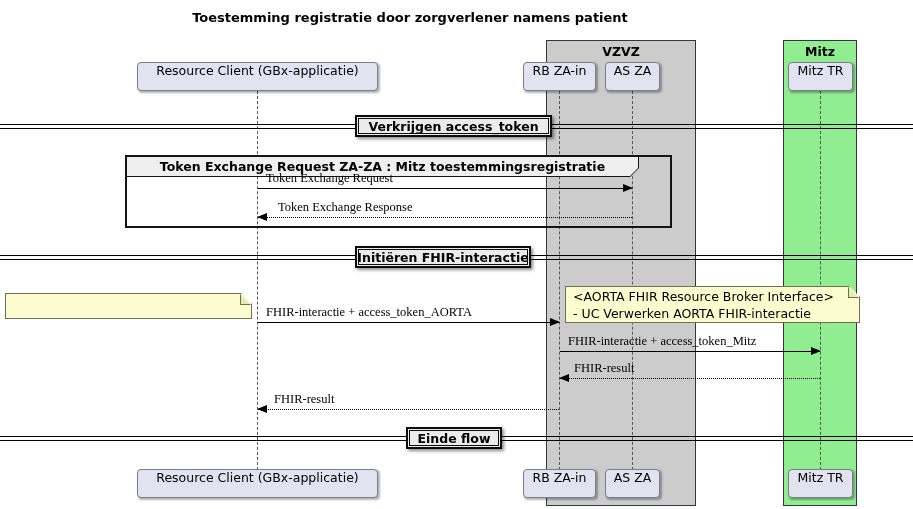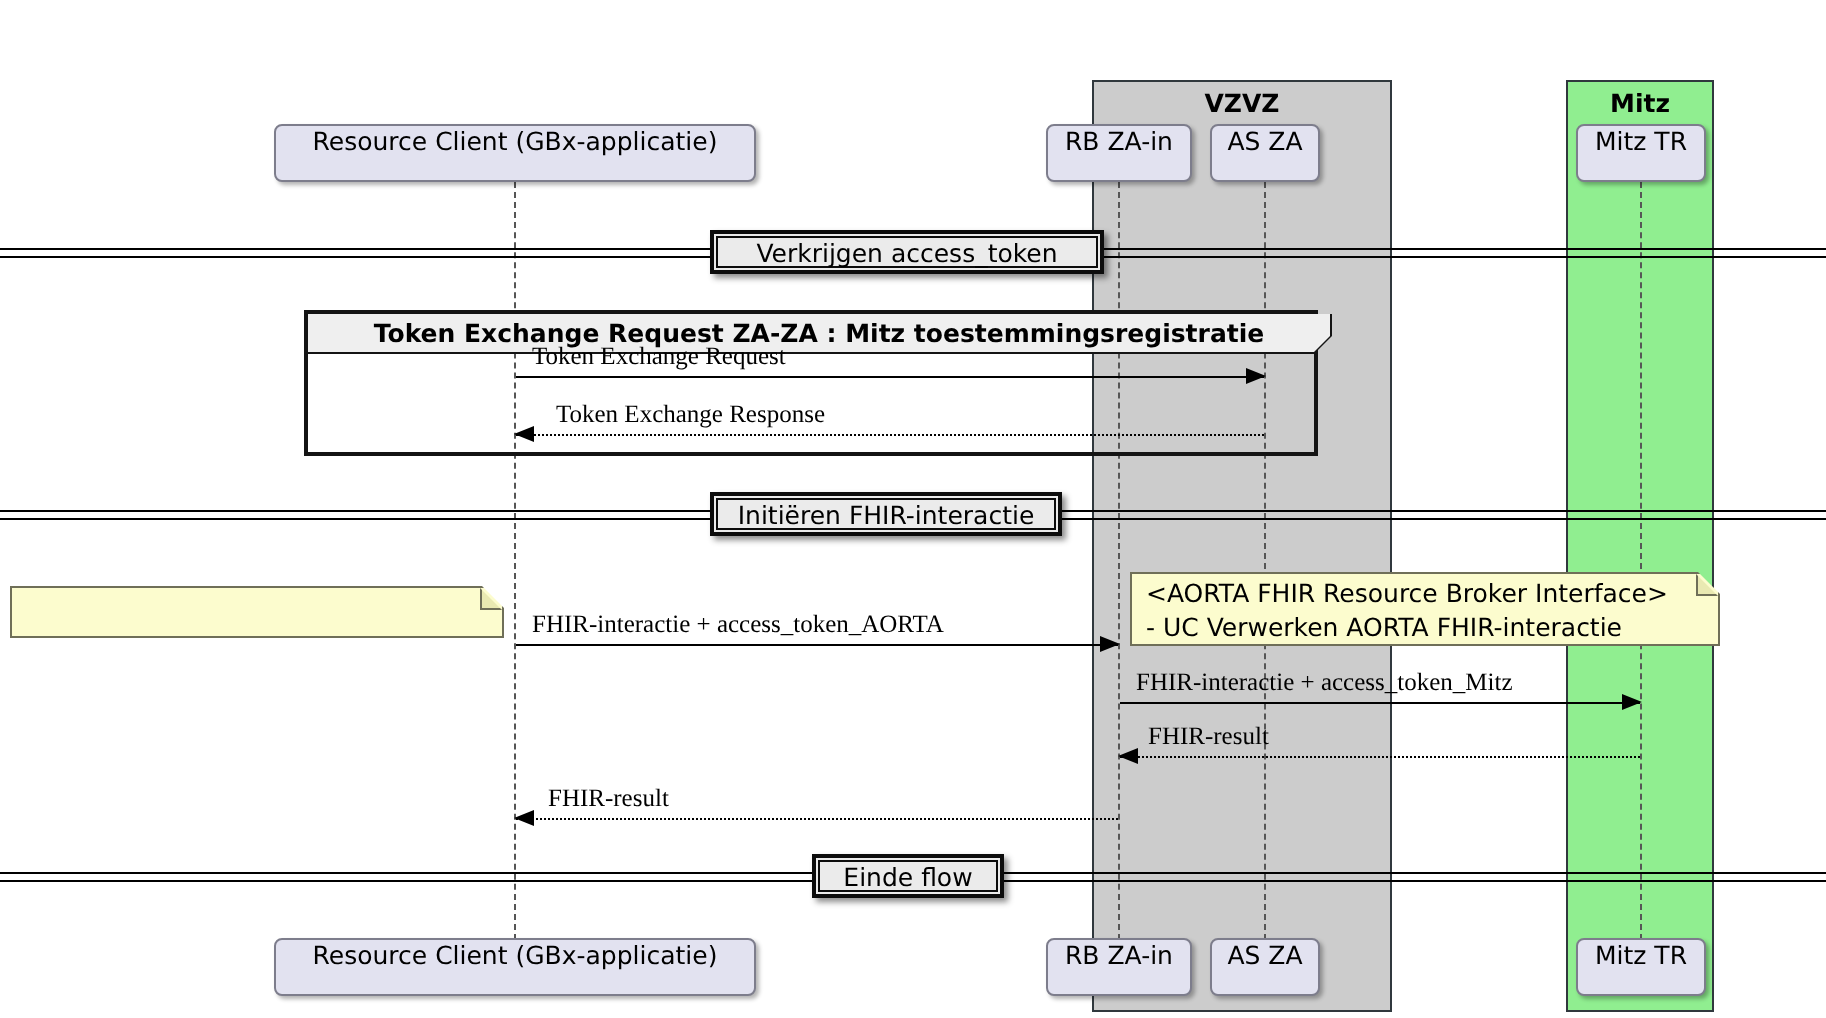--- a/index.html
+++ b/index.html
@@ -27,21 +27,21 @@
 
   .lifeline { width:0; border-left:1px dashed #565656; top:91px; height:379px; }
 
   
   .divider-lines { left:0; width:913px; height:3px;
     border-top:1px solid #000; border-bottom:1px solid #000; }
   .divider-label { background:#EBEBEB; border:2px solid #0c0c0c; padding:1px;
     box-sizing:border-box; box-shadow:2px 2px 3px rgba(0,0,0,0.45); }
   .divider-label-inner { border:1px solid #0c0c0c; width:100%; height:100%;
     box-sizing:border-box; display:flex; align-items:center; justify-content:center;
-    font-weight:normal; font-size:12.5px; white-space:nowrap; background:#EBEBEB; }
+    font-weight:bold; font-size:12.5px; white-space:nowrap; background:#EBEBEB; }
 
   
   .frame { border:2px solid #141414; box-sizing:border-box; }
   .frame-tab { top:0; left:0; width:512px; height:20px; background:#141414;
     clip-path:polygon(0 0,100% 0,100% calc(100% - 9px),calc(100% - 9px) 100%,0 100%); }
   .frame-tab-inner { position:absolute; top:0; left:0; right:1px; bottom:1px; background:#EFEFEF;
     clip-path:polygon(0 0,100% 0,100% calc(100% - 8px),calc(100% - 8px) 100%,0 100%);
     display:flex; align-items:center; justify-content:center;
     font-weight:bold; font-size:12.5px; white-space:nowrap; }
 
@@ -62,38 +62,39 @@
   .note-fold { position:absolute; top:0; right:0; width:11px; height:11px;
     background:#E9E9B2; border-left:1px solid #6f6f58; border-bottom:1px solid #6f6f58;
     box-sizing:border-box; clip-path:polygon(0 0,100% 100%,0 100%); }
   .note-line { padding:1px 7px 0 7px; white-space:nowrap; line-height:16px; }
 </style>
 </head>
 <body>
 
 <div id="canvas">
 
+  <div class="abs diagram-title">Toestemming registratie door zorgverlener namens patient</div>
 
   <div class="abs actor-box gray" style="left:546px; width:150px;">
     <div class="actor-box-label">VZVZ</div>
   </div>
   <div class="abs actor-box green" style="left:783px; width:74px;">
     <div class="actor-box-label">Mitz</div>
   </div>
 
   <div class="abs lifeline" style="left:257px;"></div>
   <div class="abs lifeline" style="left:559px;"></div>
   <div class="abs lifeline" style="left:632px;"></div>
   <div class="abs lifeline" style="left:820px;"></div>
 
   <div class="abs divider-lines" style="top:124px;"></div>
   <div class="abs divider-lines" style="top:255px;"></div>
   <div class="abs divider-lines" style="top:436px;"></div>
 
-  <div class="abs frame" style="left:125px; top:155px; width:507px; height:73px;margin-left:27px;">
+  <div class="abs frame" style="left:125px; top:155px; width:547px; height:73px;">
     <div class="abs frame-tab">
       <div class="frame-tab-inner">Token Exchange Request ZA-ZA : Mitz toestemmingsregistratie</div>
     </div>
   </div>
 
   <div class="abs divider-label" style="left:355px; top:115px; width:197px; height:22px;">
     <div class="divider-label-inner">Verkrijgen access_token</div>
   </div>
   <div class="abs divider-label" style="left:355px; top:246px; width:176px; height:22px;">
     <div class="divider-label-inner">Initiëren FHIR-interactie</div>

